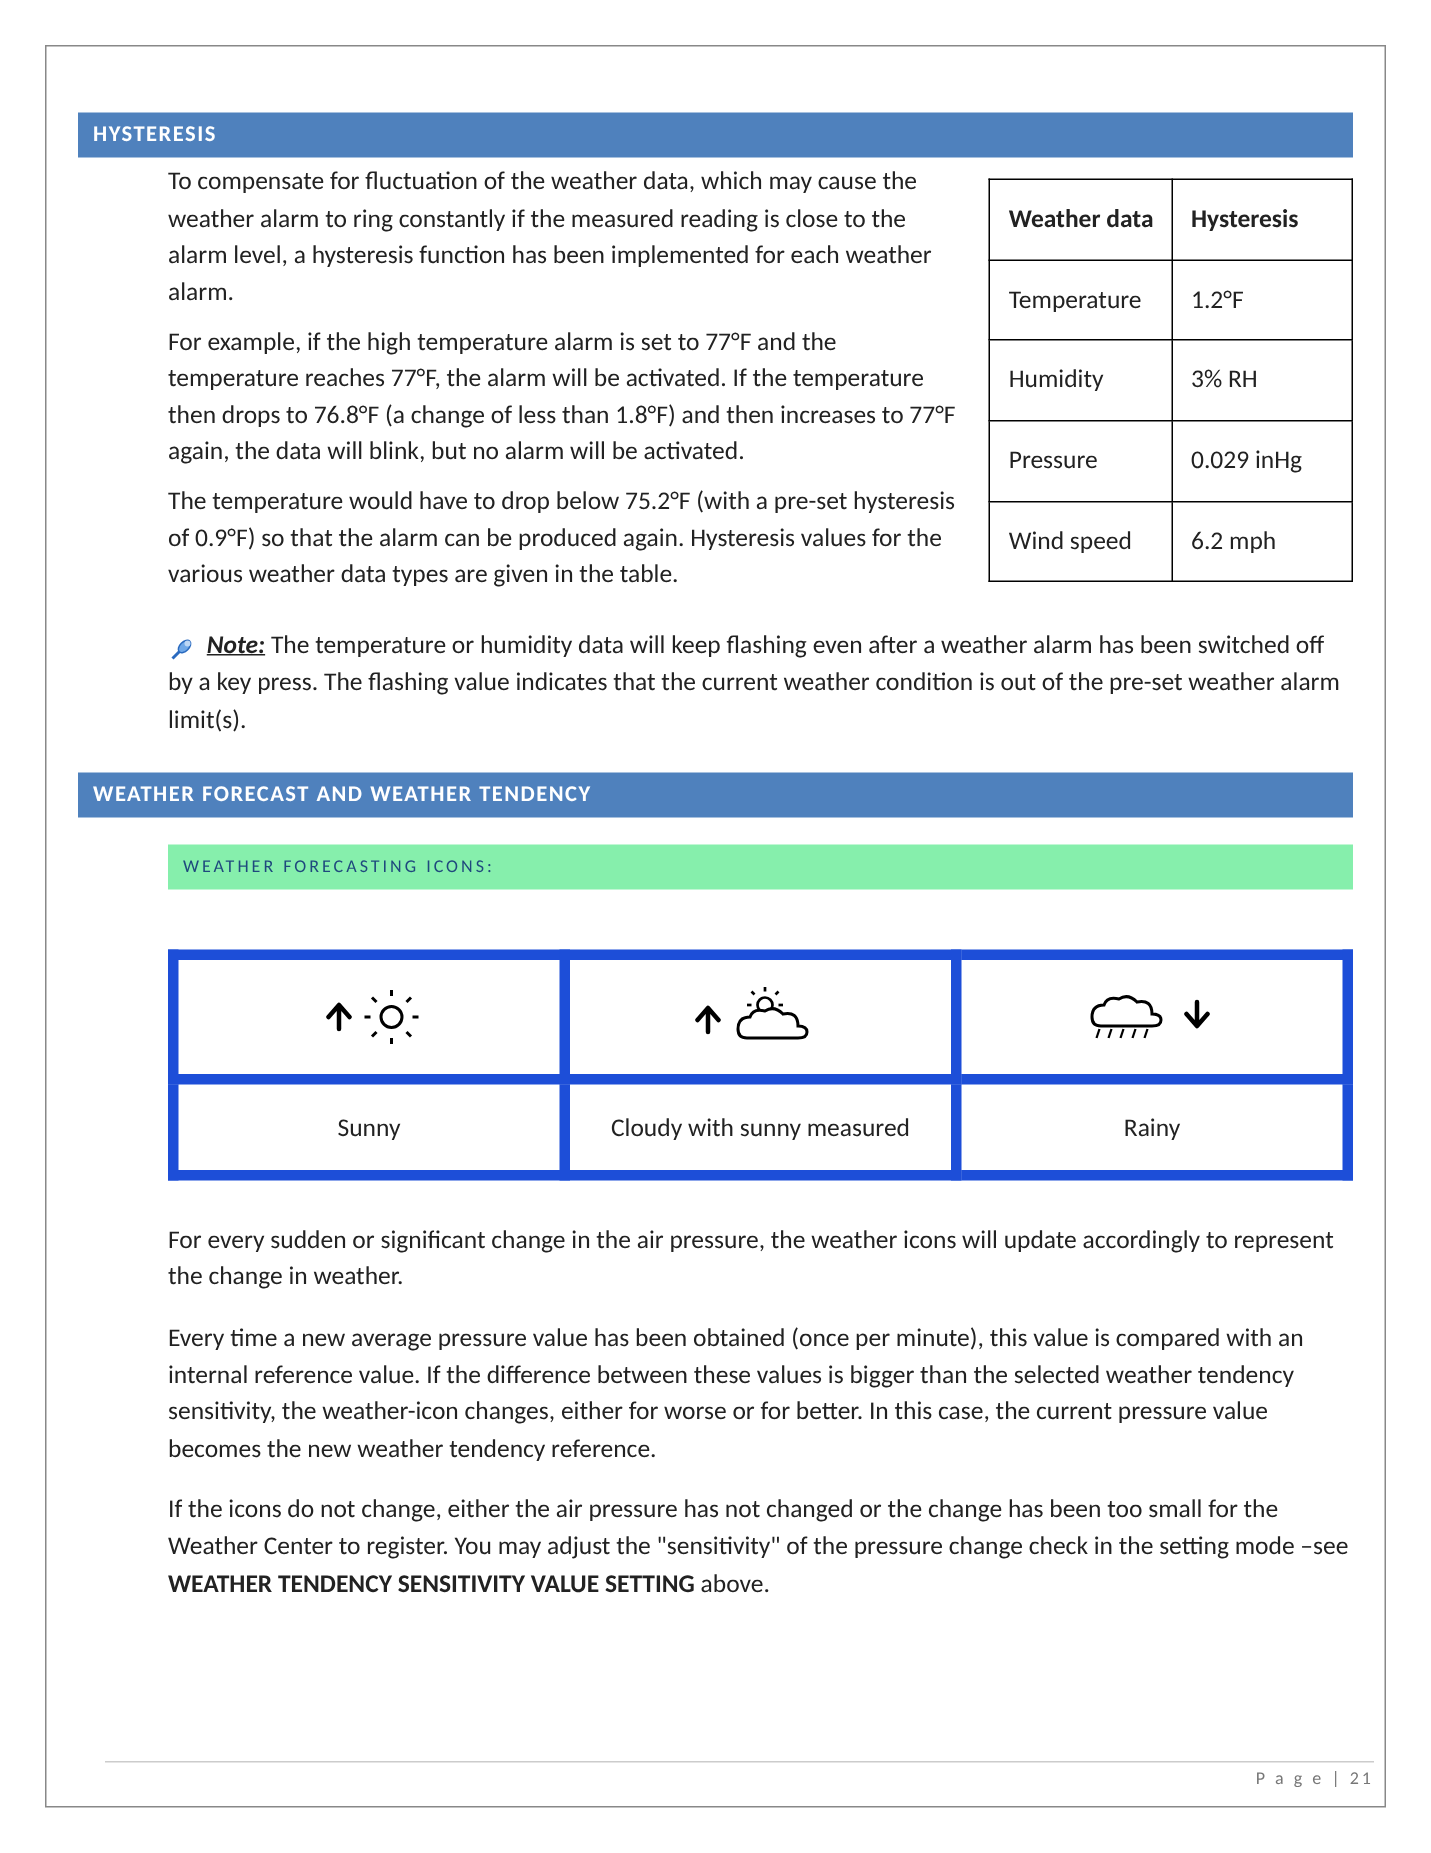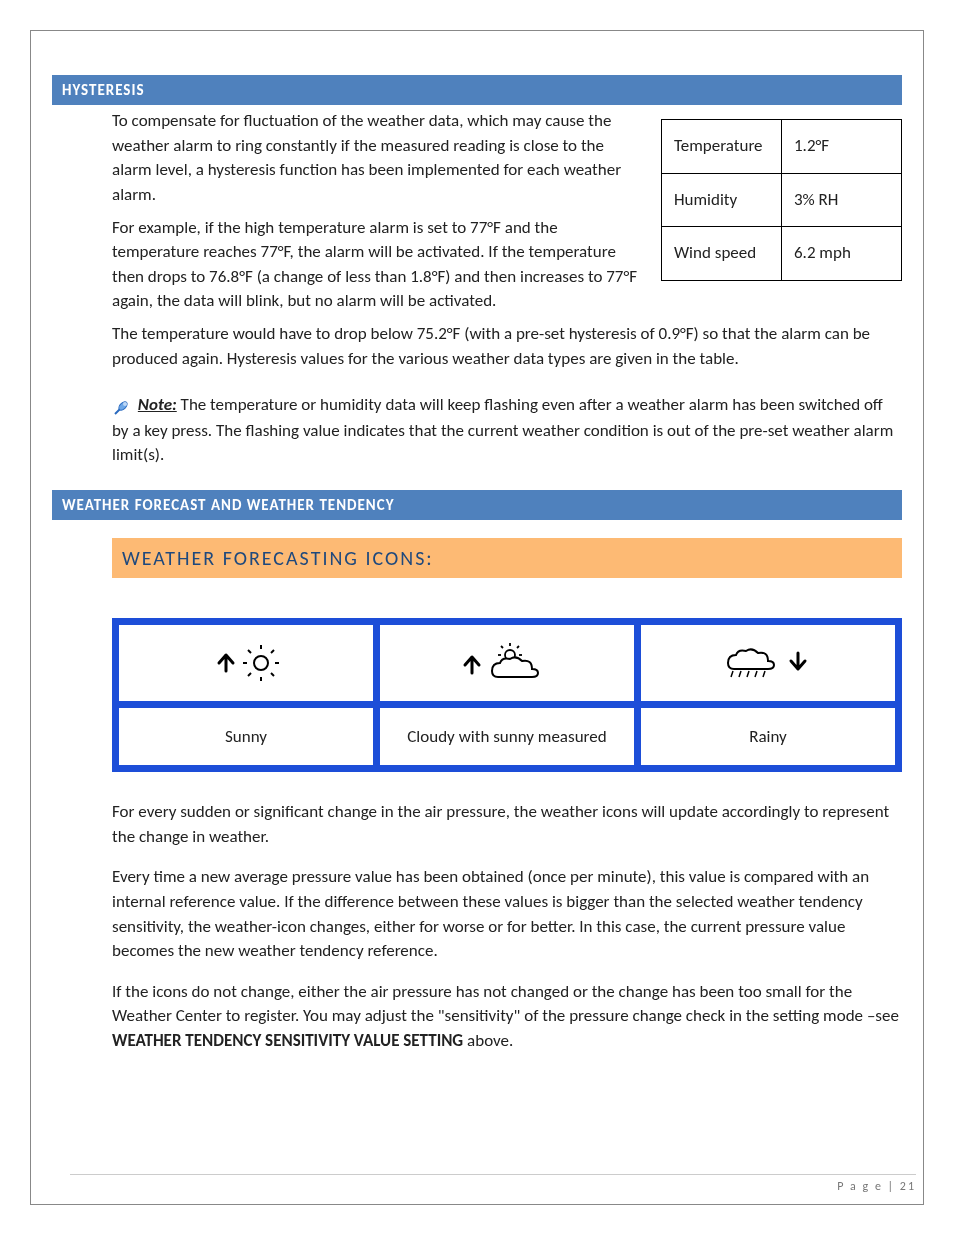--- a/index.html
+++ b/index.html
@@ -51,25 +51,25 @@
   }
   .float-table th { font-weight: bold; }
   .note-wrap { clear: both; padding: 10px 0 0 60px; line-height: 1.45; }
   .note-icon {
     display: inline-block;
     vertical-align: middle;
     margin-right: 2px;
   }
   .note-label { font-weight: bold; font-style: italic; text-decoration: underline; }
   .sub-header {
-    background: #fdba74;
+    background: #86efac;
     color: #1f497d;
     letter-spacing: 2px;
     padding: 8px 10px;
-    font-size: 20px;
+    font-size: 12px;
     margin-top: 18px;
     margin-left: 60px;
   }
   .icons-table {
     border-collapse: collapse;
     width: 100%;
     margin-top: 40px;
   }
   .icons-table-wrap { padding-left: 60px; }
   .icons-table td {
@@ -103,27 +103,35 @@
 
 <div class="page-border"></div>
 
 <div class="content">
 
   <div class="section-header">HYSTERESIS</div>
 
   <div class="body-text">
     <table class="float-table">
       <tbody>
+          <tr>
+        <th>Weather data</th>
+        <th>Hysteresis</th>
+      </tr>
       <tr>
         <td>Temperature</td>
         <td>1.2°F</td>
       </tr>
       <tr>
         <td>Humidity</td>
         <td>3% RH</td>
+      </tr>
+      <tr>
+        <td>Pressure</td>
+        <td>0.029 inHg</td>
       </tr>
       <tr>
         <td>Wind speed</td>
         <td>6.2 mph</td>
       </tr>
     </tbody>
       </table>
     <p>To compensate for fluctuation of the weather data, which may cause the weather alarm to ring constantly if the measured reading is close to the alarm level, a hysteresis function has been implemented for each weather alarm.</p>
     <p>For example, if the high temperature alarm is set to 77°F and the temperature reaches 77°F, the alarm will be activated. If the temperature then drops to 76.8°F (a change of less than 1.8°F) and then increases to 77°F again, the data will blink, but no alarm will be activated.</p>
     <p>The temperature would have to drop below 75.2°F (with a pre-set hysteresis of 0.9°F) so that the alarm can be produced again. Hysteresis values for the various weather data types are given in the table.</p>

